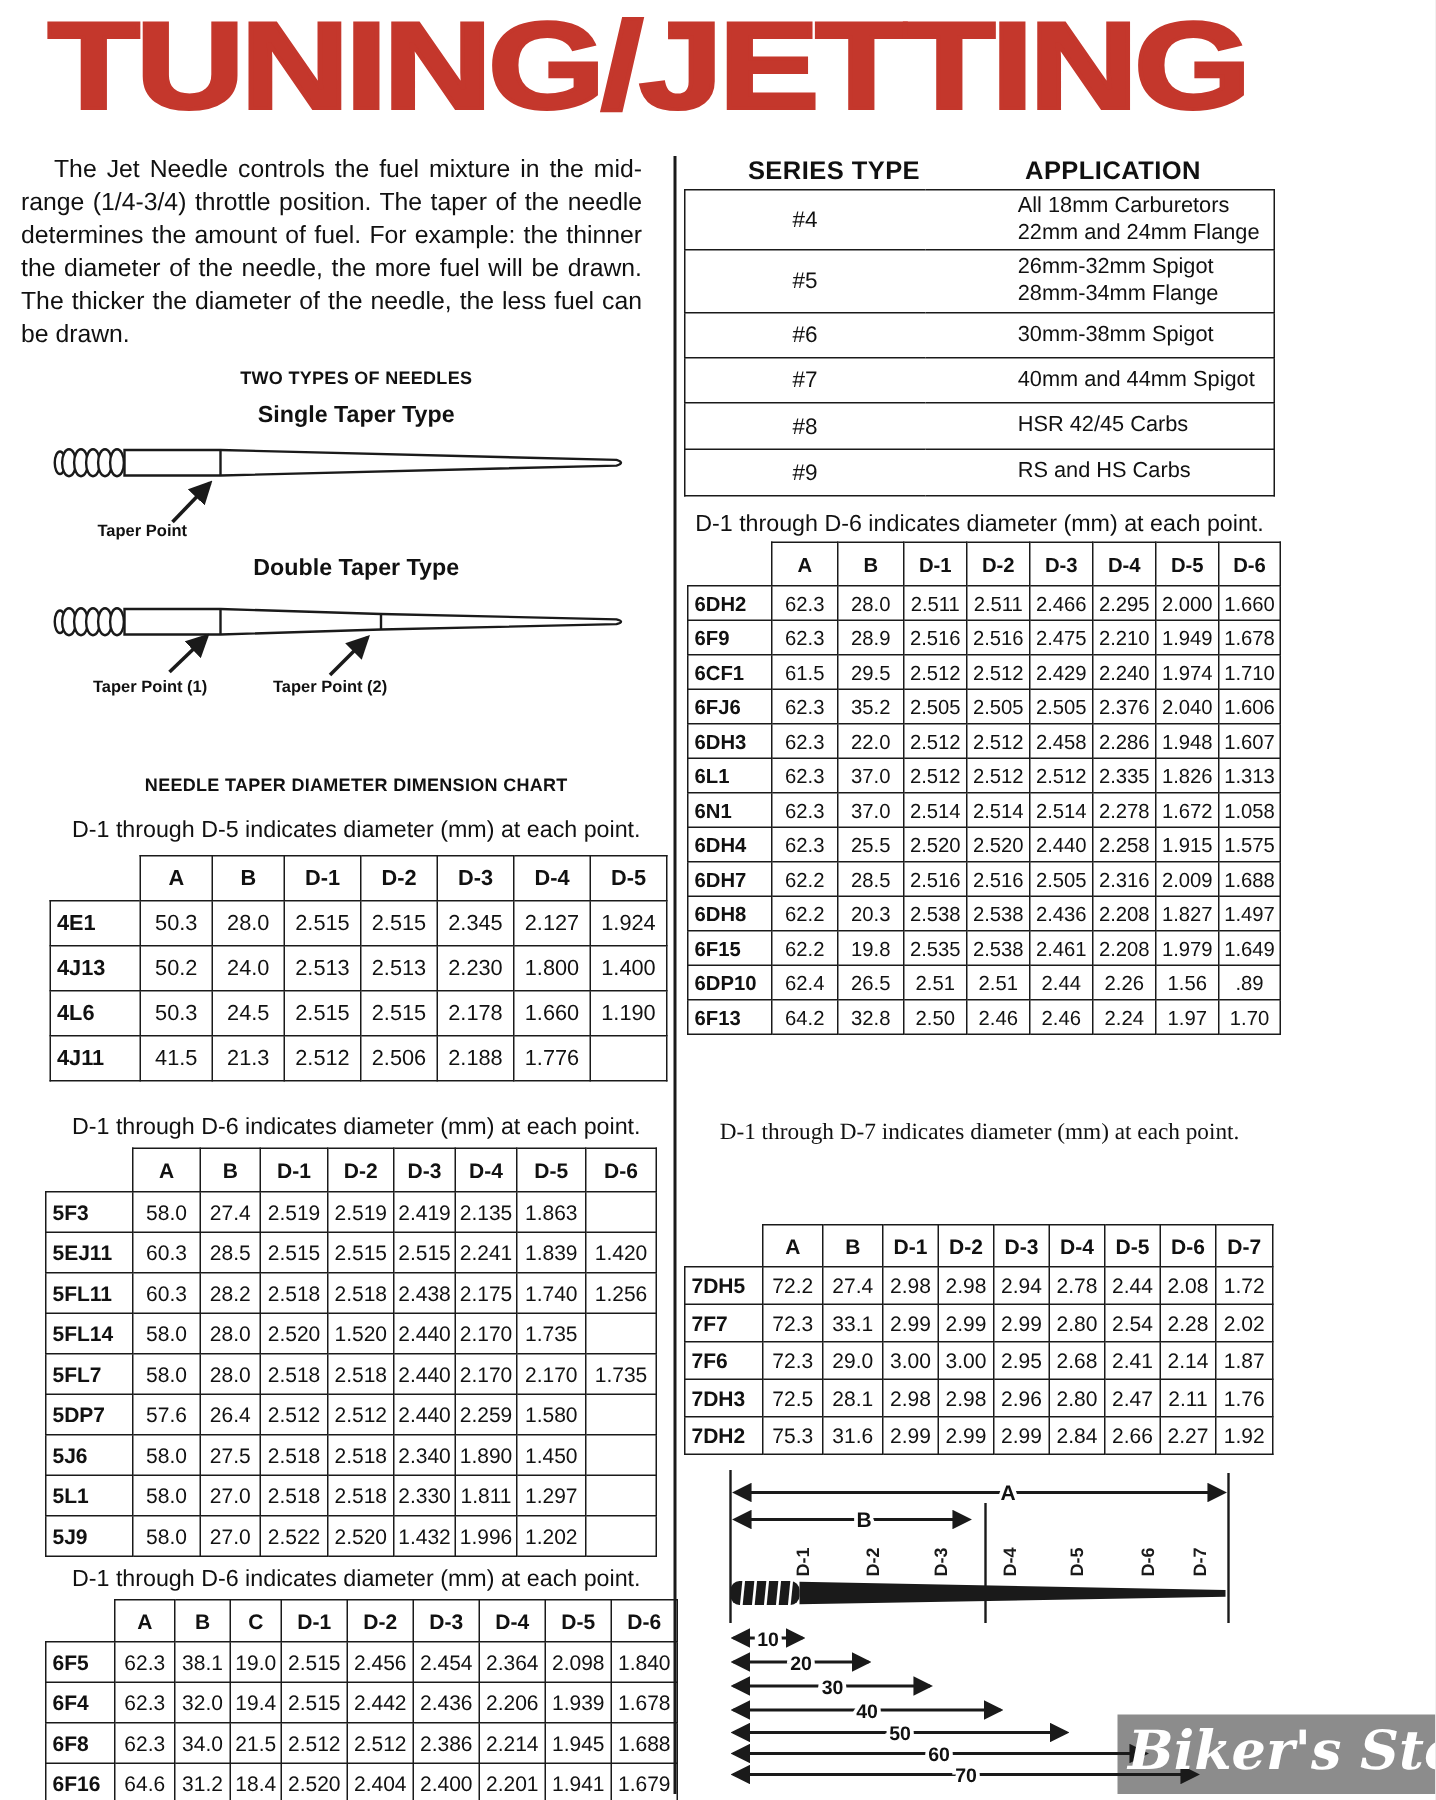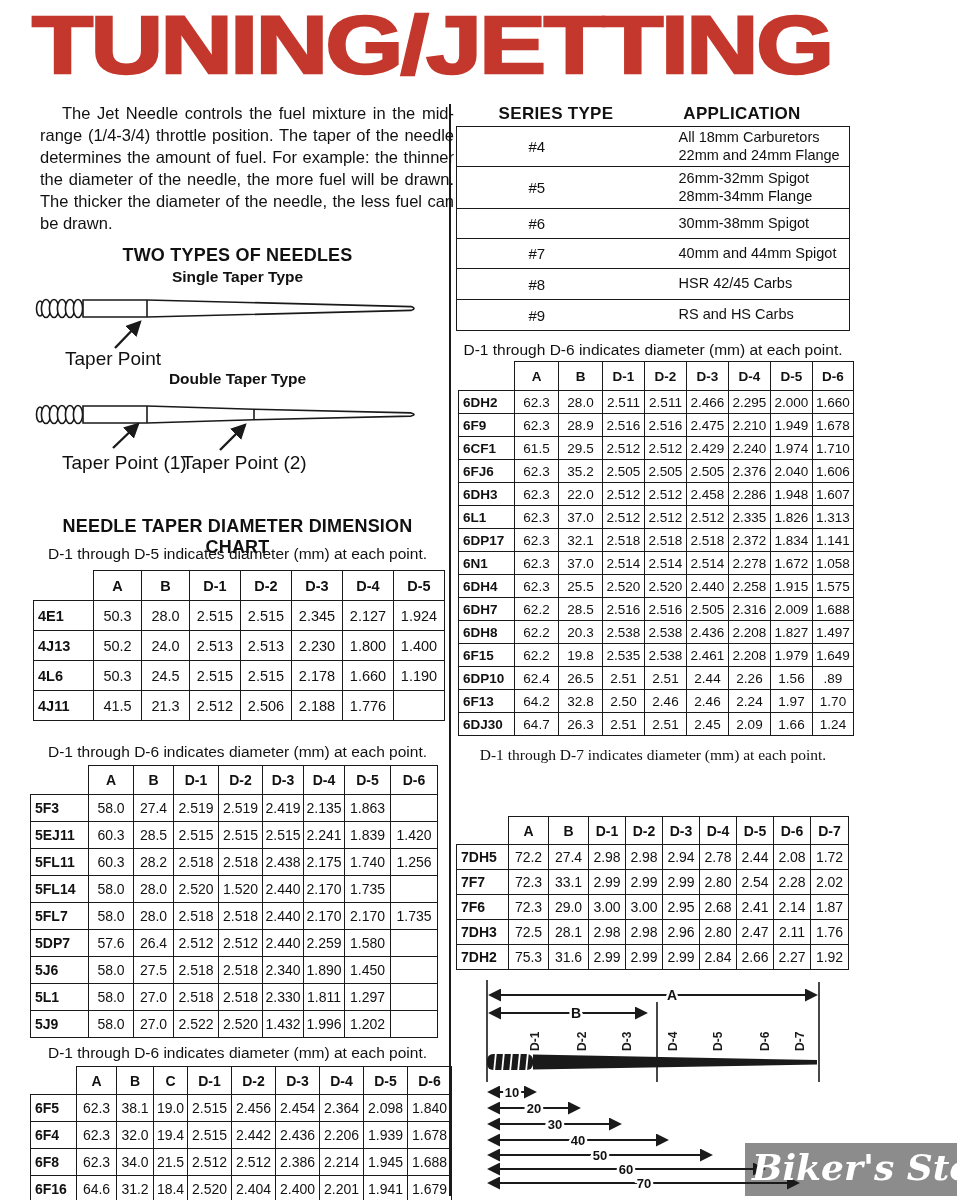--- a/index.html
+++ b/index.html
@@ -6,27 +6,27 @@
   .page{position:relative;width:957px;height:1200px;background:#fff;overflow:hidden;
         font-family:"Liberation Sans","DejaVu Sans",sans-serif;color:#111;}
   .abs{position:absolute;}
 
   .title{left:32px;top:4px;font-size:82px;font-weight:bold;letter-spacing:-2px;
          transform:scaleX(1.22);transform-origin:left top;white-space:nowrap;
          -webkit-text-stroke:2.5px currentColor;line-height:1;}
 
   .col-divider{left:449px;top:104px;width:2px;height:1092px;background:#1a1a1a;}
 
-  .intro{left:40px;top:103px;width:414px;font-size:16.5px;line-height:1.33;
+  .intro{left:14px;top:103px;width:414px;font-size:16.5px;line-height:1.33;
          text-align:justify;text-indent:22px;margin:0;}
 
-  .h-big{font-weight:bold;font-size:18px;text-align:center;letter-spacing:.2px;}
+  .h-big{font-weight:bold;font-size:12px;text-align:center;letter-spacing:.2px;}
   .h-sub{font-weight:bold;font-size:15.5px;text-align:center;}
   .caption{font-size:15.5px;text-align:center;}
-  .lbl{font-weight:normal;font-size:19px;white-space:nowrap;}
+  .lbl{font-weight:bold;font-size:11px;white-space:nowrap;}
 
   
   .dim-table{position:absolute;border-collapse:collapse;table-layout:fixed;}
   .dim-table th,.dim-table td{border:1.5px solid #1a1a1a;text-align:center;padding:0;
         font-weight:normal;overflow:hidden;white-space:nowrap;}
   .dim-table thead th{font-weight:bold;}
   .dim-table thead th:first-child{border:0;background:transparent;}
   .dim-table tbody th{text-align:left;font-weight:bold;padding-left:4px;}
   .t4{left:33px;top:570px;font-size:14.5px;}   .t4 thead tr{height:30px;} .t4 tbody tr{height:30px;margin-top:46px;}
   .t5{left:30px;top:765px;font-size:14px;}     .t5 thead tr{height:29px;} .t5 tbody tr{height:27px;}
@@ -506,31 +506,20 @@
           <td>62.3</td>
           <td>37.0</td>
           <td>2.512</td>
           <td>2.512</td>
           <td>2.512</td>
           <td>2.335</td>
           <td>1.826</td>
           <td>1.313</td>
         </tr>
         <tr>
-          <th>6DP17</th>
-          <td>62.3</td>
-          <td>32.1</td>
-          <td>2.518</td>
-          <td>2.518</td>
-          <td>2.518</td>
-          <td>2.372</td>
-          <td>1.834</td>
-          <td>1.141</td>
-        </tr>
-        <tr>
           <th>6N1</th>
           <td>62.3</td>
           <td>37.0</td>
           <td>2.514</td>
           <td>2.514</td>
           <td>2.514</td>
           <td>2.278</td>
           <td>1.672</td>
           <td>1.058</td>
         </tr>
@@ -592,31 +581,20 @@
         <tr>
           <th>6F13</th>
           <td>64.2</td>
           <td>32.8</td>
           <td>2.50</td>
           <td>2.46</td>
           <td>2.46</td>
           <td>2.24</td>
           <td>1.97</td>
           <td>1.70</td>
-        </tr>
-        <tr>
-          <th>6DJ30</th>
-          <td>64.7</td>
-          <td>26.3</td>
-          <td>2.51</td>
-          <td>2.51</td>
-          <td>2.45</td>
-          <td>2.09</td>
-          <td>1.66</td>
-          <td>1.24</td>
         </tr>
       </tbody>
   </table>
 
   <div class="abs caption" style="left:456px;top:746px;width:394px;font-family:Liberation Serif, serif;">D-1 through D-7 indicates diameter (mm) at each point.</div>
   <table class="dim-table t7">
     <colgroup>
         <col style="width:52px">
         <col style="width:40px">
         <col style="width:40px">

